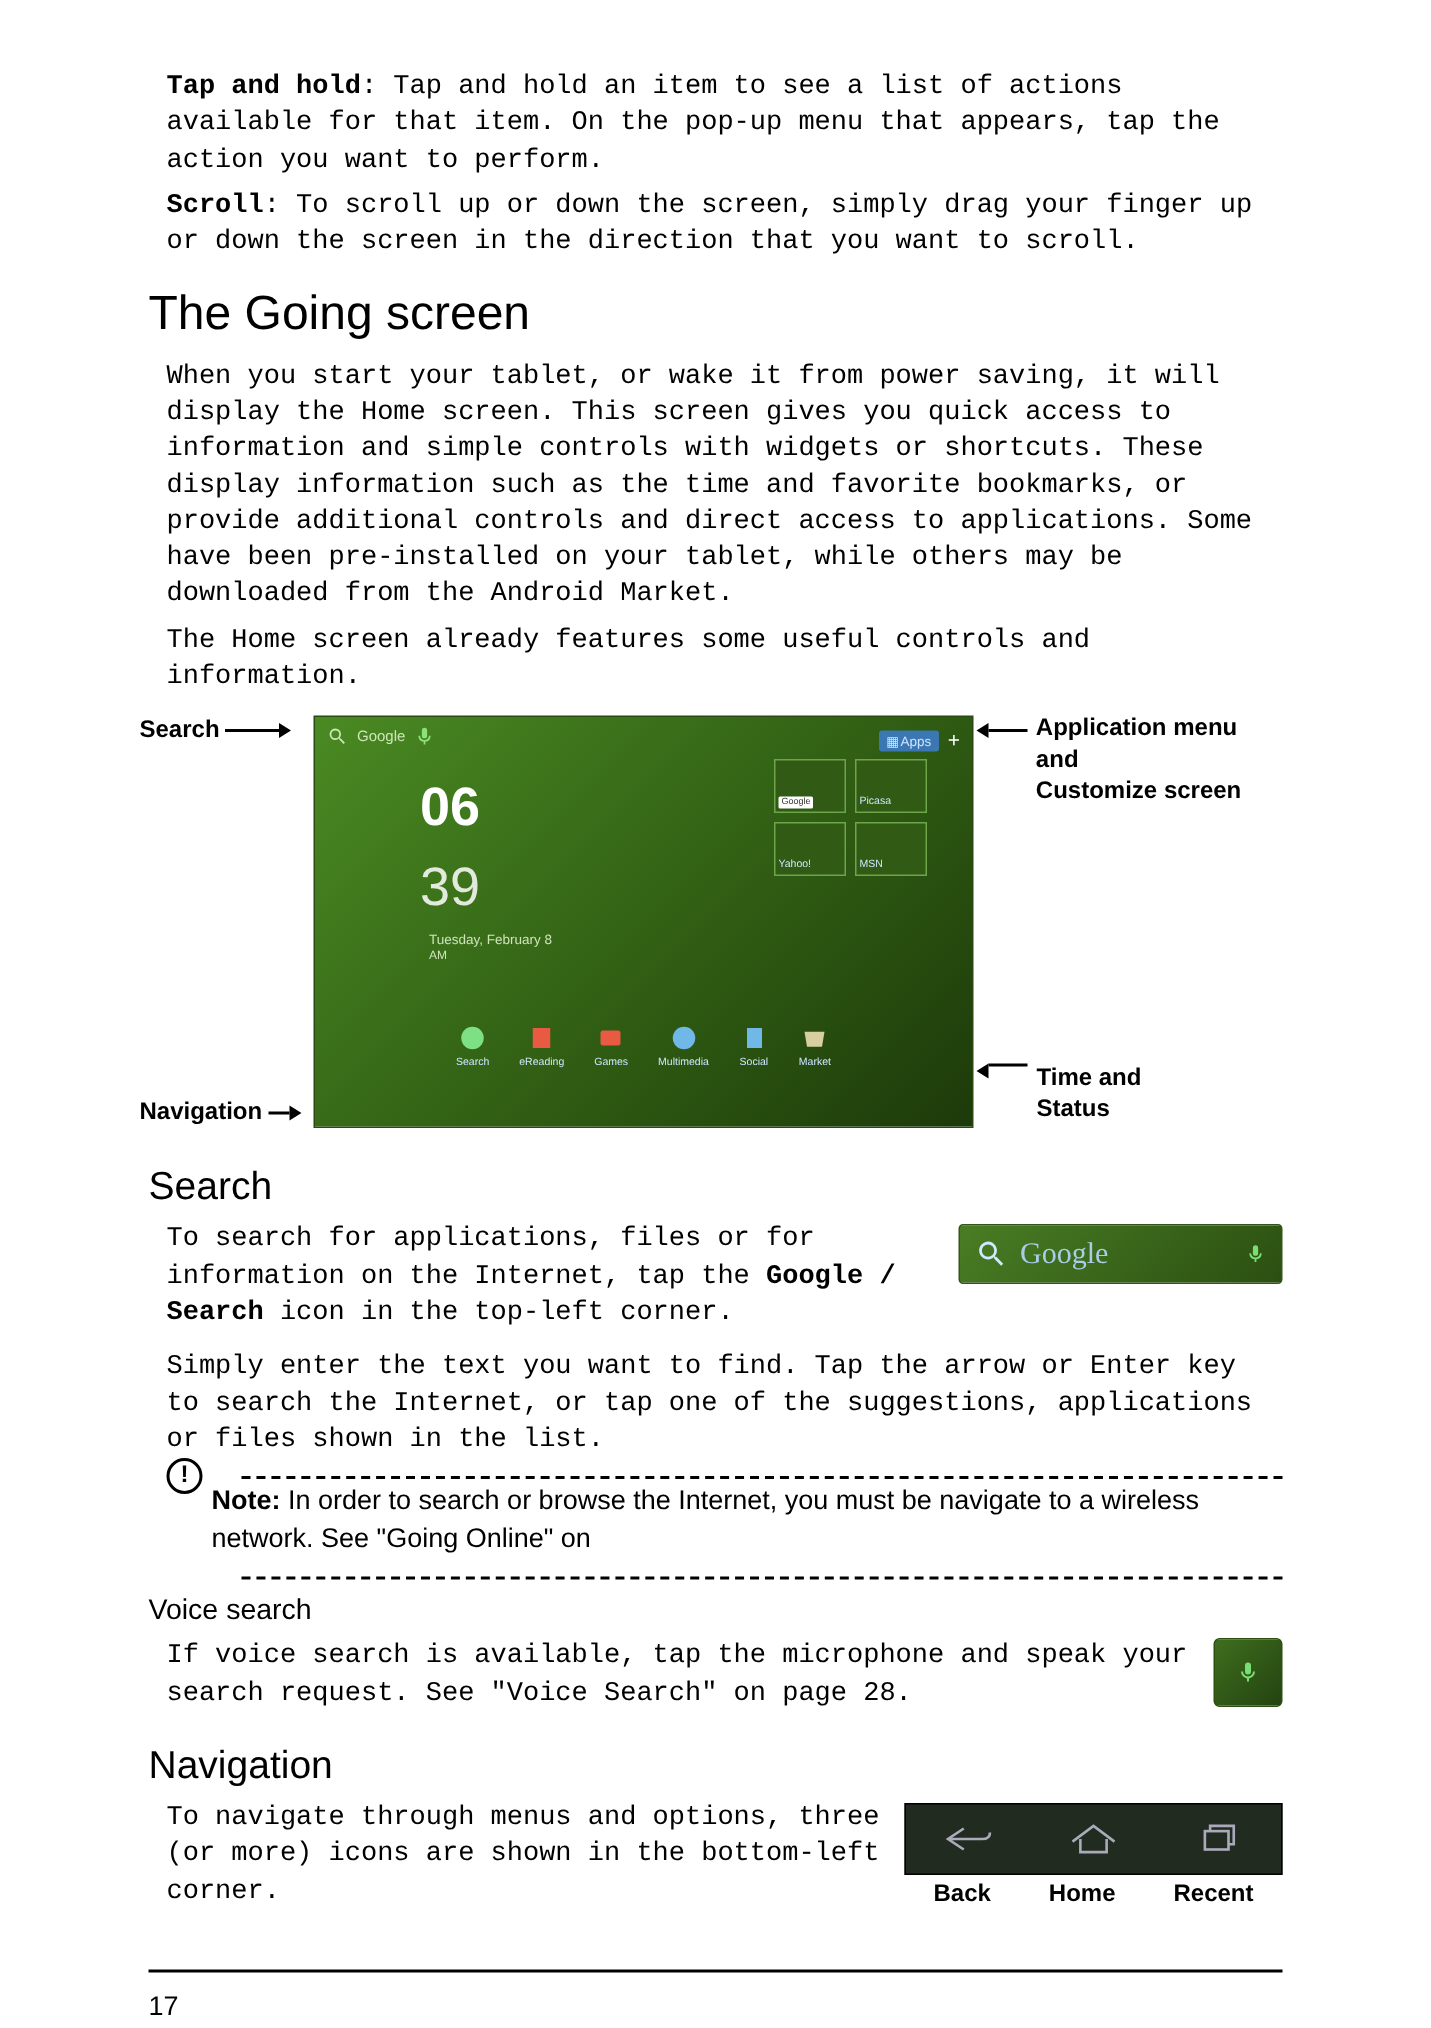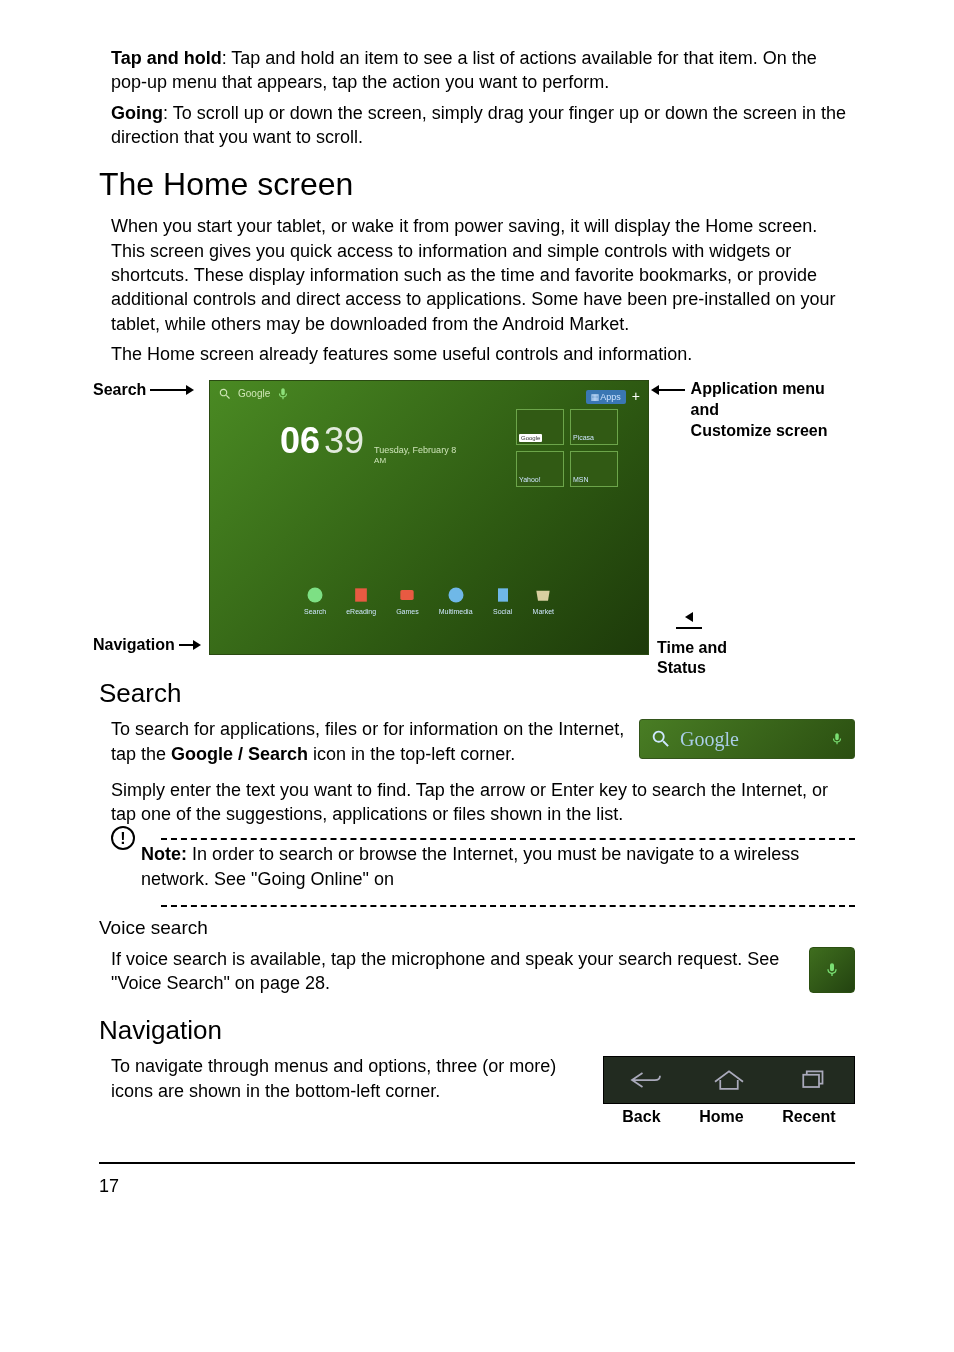--- a/index.html
+++ b/index.html
@@ -5,21 +5,21 @@
   * { box-sizing: border-box; margin: 0; padding: 0; }
   body {
     font-family: "Segoe UI", "Lucida Sans", Arial, sans-serif;
     font-size: 18px;
     color: #000;
     width: 954px;
     background: #fff;
     padding: 40px 99px 50px 99px;
     line-height: 1.35;
   }
-  .para { margin: 6px 0 6px 12px; }
+  .para { margin: 6px 0 6px 12px; font-family: Liberation Mono, monospace; }
   h1 {
     font-size: 32px;
     font-weight: normal;
     margin: 14px 0 8px 0;
     font-family: "Verdana", "Segoe UI", sans-serif;
   }
   h2 {
     font-size: 26px;
     font-weight: normal;
     margin: 12px 0 4px 0;
@@ -48,21 +48,21 @@
   .fig-topbar .sicon { width: 14px; height: 14px; fill: #cfe7b6; }
   .fig-topbar-r {
     position: absolute; top: 6px; right: 8px;
     display: flex; align-items: center; gap: 6px;
     color: #cde4ff; font-size: 10px;
   }
   .fig-topbar-r .apps { background: #3a77b3; padding: 1px 5px; border-radius: 2px; font-size: 9px; text-align: center; }
   .fig-topbar-r .plus { font-size: 14px; color: #fff; }
   .fig-clock {
     position: absolute; left: 70px; top: 36px;
-    color: #fff; display: flex; align-items: baseline; gap: 4px;
+    color: #fff; display: flex; align-items: baseline; gap: 4px; flex-direction: column;
   }
   .fig-clock .hh { font-size: 36px; font-weight: bold; }
   .fig-clock .mm { font-size: 36px; font-weight: 300; opacity: .85; }
   .fig-clock .date { font-size: 9px; margin-left: 6px; color: #cde4b8; }
   .fig-widgets {
     position: absolute; right: 30px; top: 28px;
     display: grid; grid-template-columns: 48px 48px; gap: 6px;
   }
   .fig-widget {
     width: 48px; height: 36px; background: #315a14; border: 1px solid #6ca54a;
@@ -138,24 +138,24 @@
   .pagenum { font-size: 18px; margin-top: 10px; }
 </style>
 </head>
 <body>
 
 <p class="para">
   <span class="bold">Tap and hold</span><span>: Tap and hold an item to see a list of actions available for that item. On the pop-up menu that appears, tap the action you want to perform.</span>
 </p>
 
 <p class="para">
-  <span class="bold">Going</span><span>: To scroll up or down the screen, simply drag your finger up or down the screen in the direction that you want to scroll.</span>
+  <span class="bold">Scroll</span><span>: To scroll up or down the screen, simply drag your finger up or down the screen in the direction that you want to scroll.</span>
 </p>
 
-<h1>The Home screen</h1>
+<h1>The Going screen</h1>
 
 <p class="para">When you start your tablet, or wake it from power saving, it will display the Home screen. This screen gives you quick access to information and simple controls with widgets or shortcuts. These display information such as the time and favorite bookmarks, or provide additional controls and direct access to applications. Some have been pre-installed on your tablet, while others may be downloaded from the Android Market.</p>
 <p class="para">The Home screen already features some useful controls and information.</p>
 
 <div class="figure-wrap">
 
   <div class="callout" style="left:-6px; top:-1px;">
     <span>Search</span>
     <span style="display:inline-block;width:36px;height:1.5px;background:#000;margin-left:4px"></span>
     <span class="head" style="width:0;height:0;border-left:8px solid #000;border-top:5px solid transparent;border-bottom:5px solid transparent"></span>
@@ -167,21 +167,21 @@
   </div>
 
   <div class="callout" style="left:552px; top:-1px; align-items:flex-start;">
     <span style="width:0;height:0;border-right:8px solid #000;border-top:5px solid transparent;border-bottom:5px solid transparent;margin-top:6px"></span>
     <span style="display:inline-block;width:26px;height:1.5px;background:#000;margin-top:10px"></span>
     <span style="margin-left:6px;line-height:1.3">
       <span>Application menu and</span><br>
       <span>Customize screen</span>
     </span>
   </div>
-  <div class="callout" style="left:552px; top:232px; align-items:center;flex-direction:column;">
+  <div class="callout" style="left:552px; top:232px; align-items:flex-start;">
     <span style="width:0;height:0;border-right:8px solid #000;border-top:5px solid transparent;border-bottom:5px solid transparent;margin-bottom:5px"></span>
     <span style="display:inline-block;width:26px;height:1.5px;background:#000;margin-bottom:9px"></span>
     <span style="margin-left:6px;line-height:1.3">
       <span>Time and<br>Status</span>
     </span>
   </div>
 
   <div class="figure-screen">
     <div class="fig-topbar">
       <svg class="sicon" viewBox="0 0 24 24">

